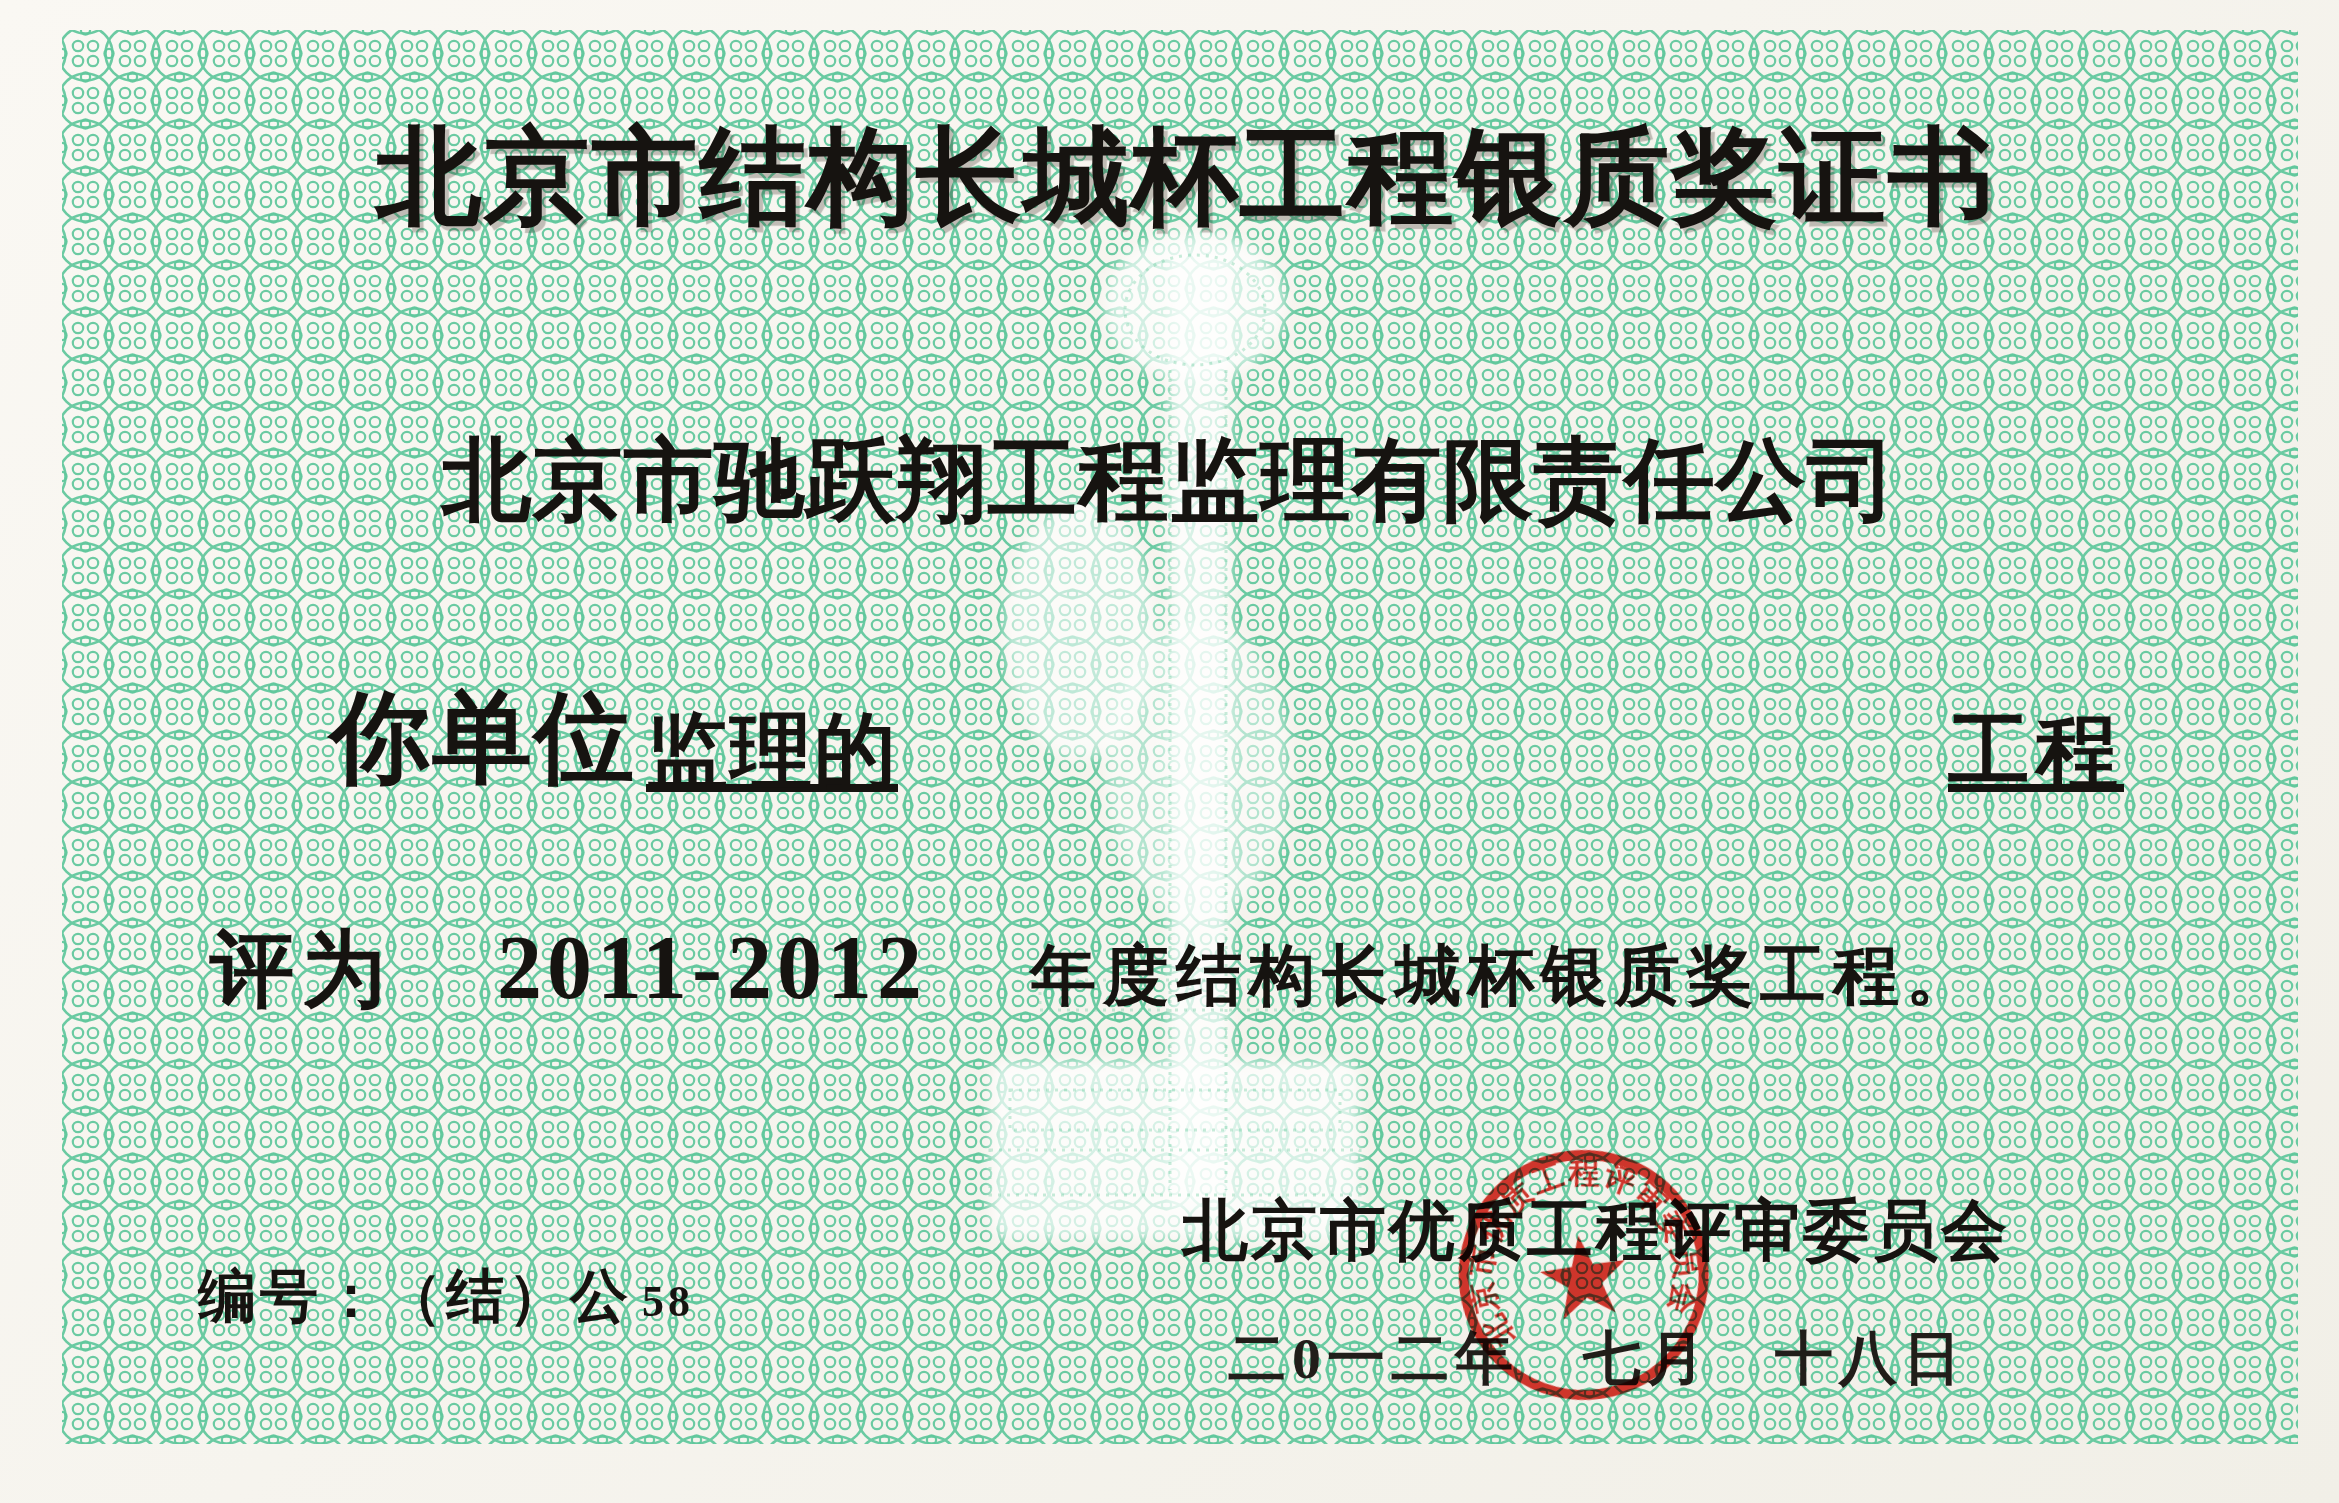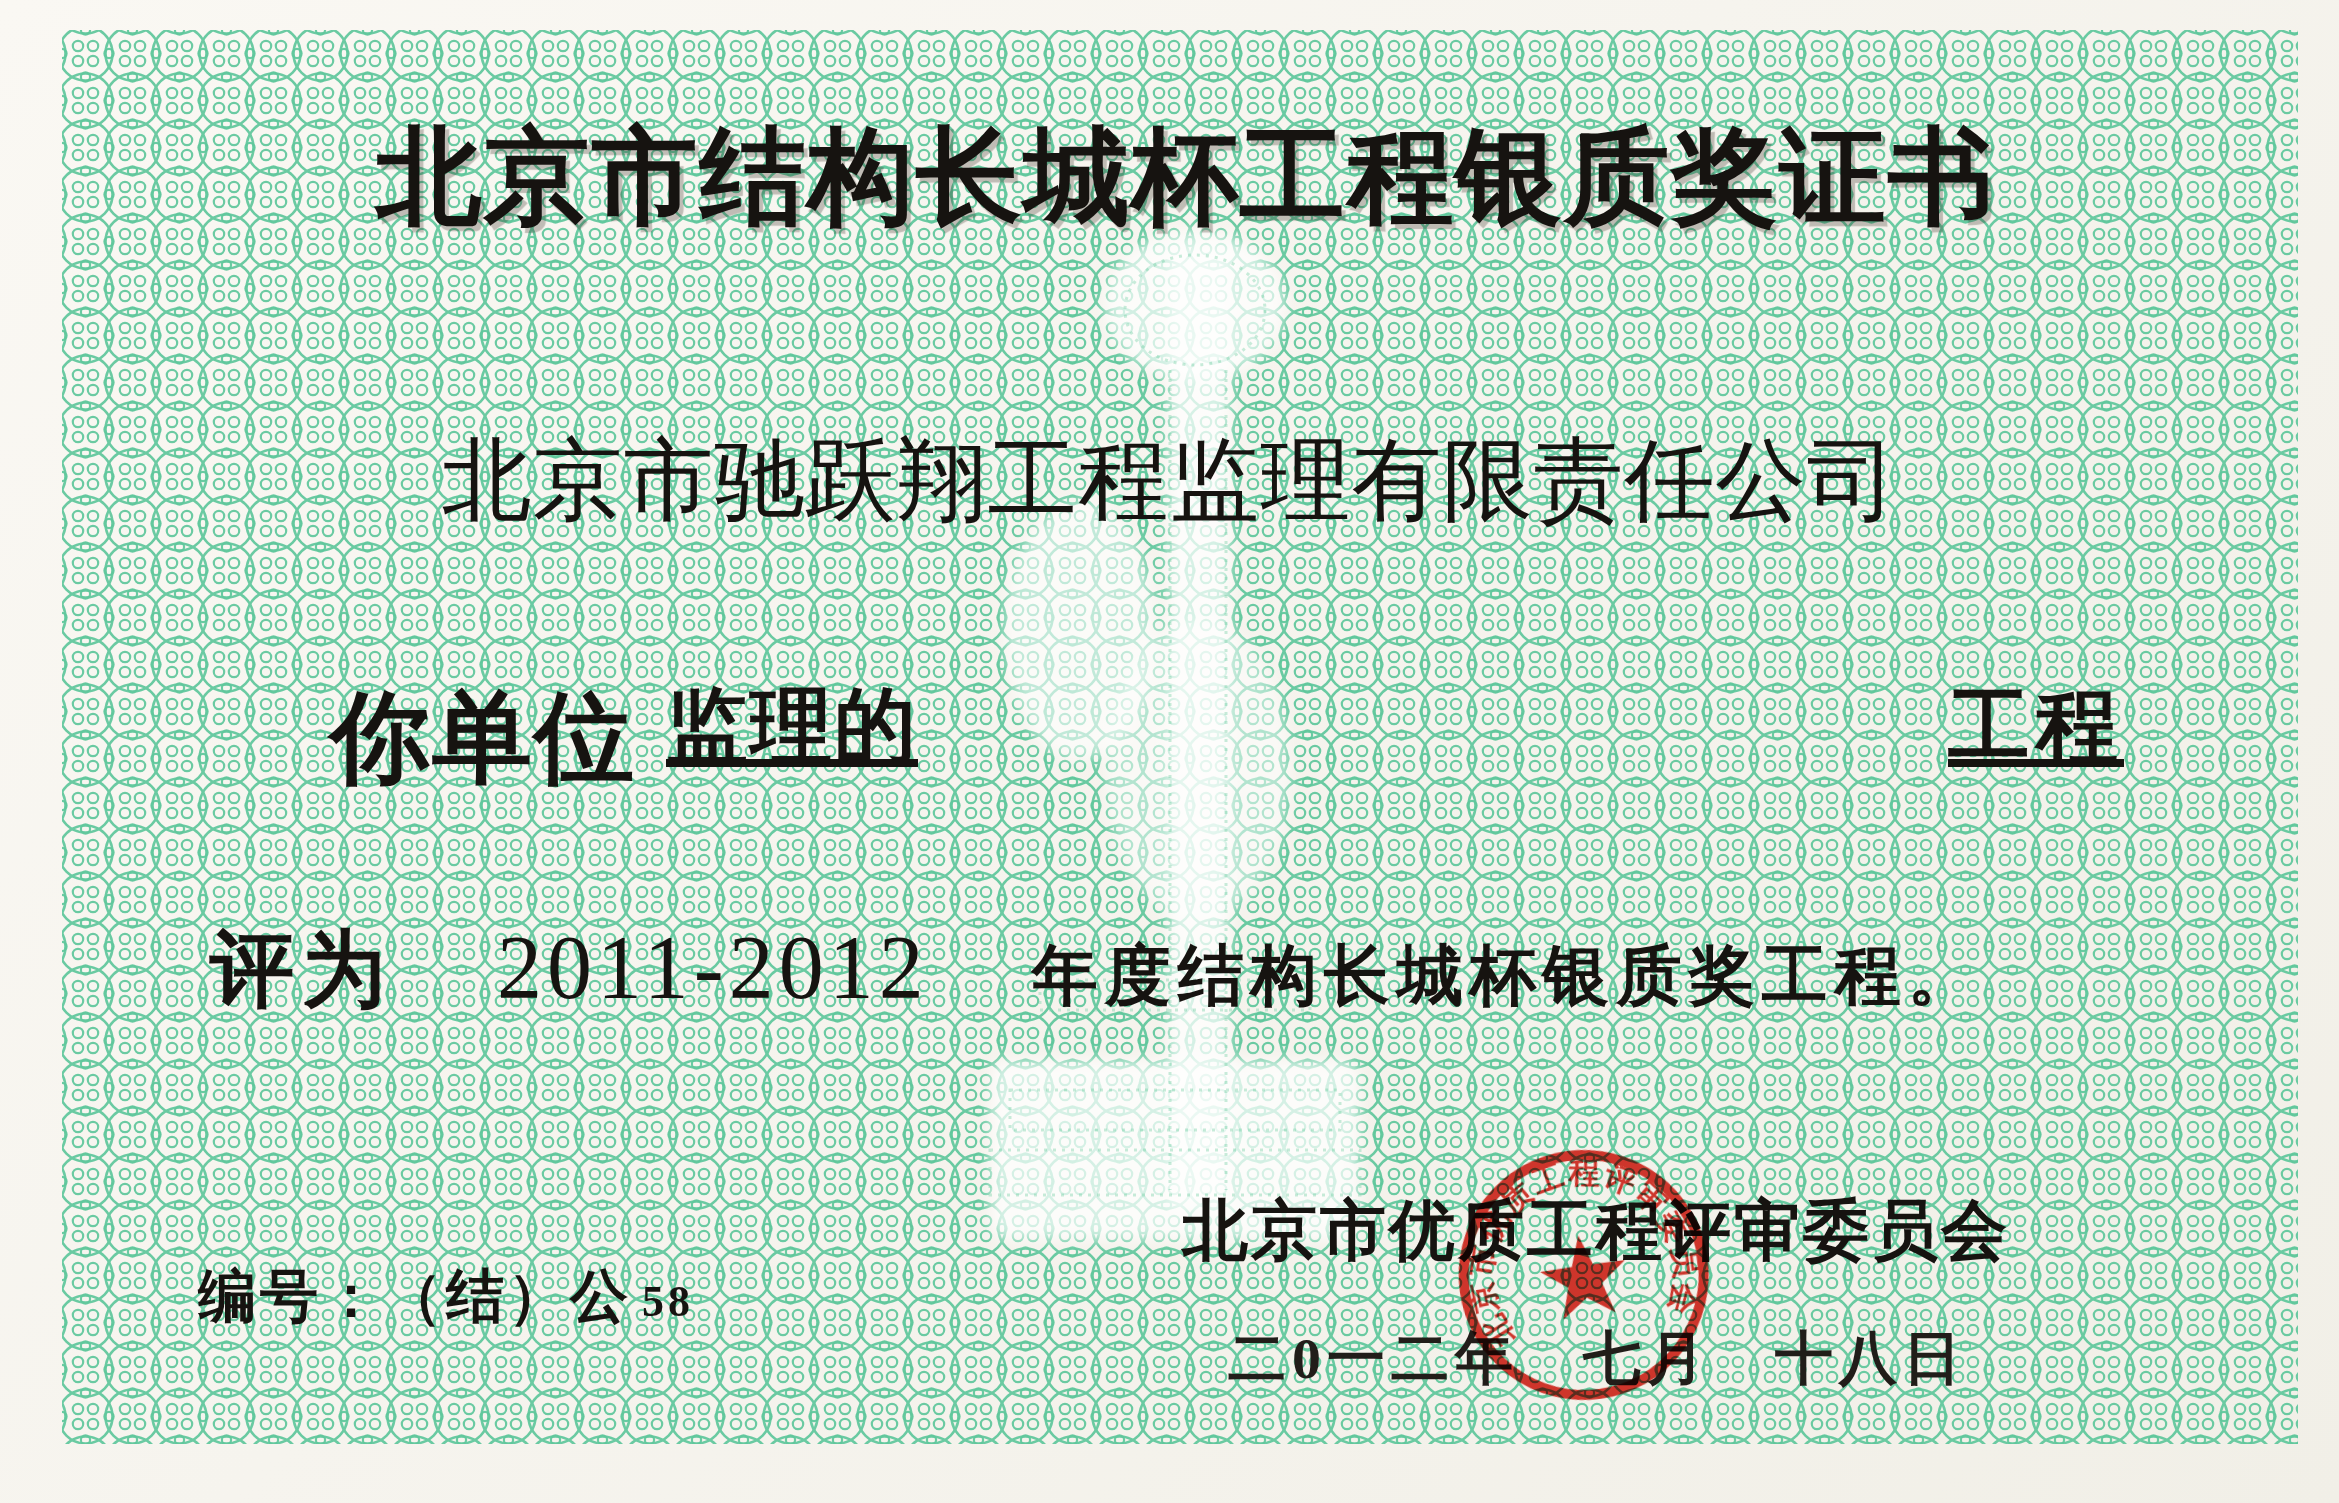--- a/index.html
+++ b/index.html
@@ -10,36 +10,36 @@
     color:#161310;
   }
   .layer{position:absolute;}
   
   #pattern-field{left:62px;top:30px;width:2236px;height:1414px;z-index:1;}
   
   #watermark{left:930px;top:210px;width:520px;height:1080px;z-index:2;opacity:.9;}
   
   .textlayer{z-index:3;}
   .cjk-hei{font-family:"Liberation Sans",sans-serif;font-weight:bold;}
-  .cjk-song{font-family:"Liberation Serif",serif;font-weight:normal;}
+  .cjk-song{font-family:"Liberation Serif",serif;font-weight:bold;}
 
   #title{
     top:106px;left:0;width:100%;text-align:center;
     font-size:106px;letter-spacing:2px;
     transform:translateX(16px);
     text-shadow:4px 5px 1px rgba(45,38,30,.28);
     white-space:nowrap;
   }
   #recipient{
     top:420px;left:0;width:100%;text-align:center;
     font-size:90px;letter-spacing:1px;white-space:nowrap;
   }
   #body-line-1{
     top:672px;left:330px;right:215px;
-    display:flex;align-items:flex-start;white-space:nowrap;gap:20px;
+    display:flex;align-items:flex-end;white-space:nowrap;
   }
   #clause1-prefix-a{font-size:100px;letter-spacing:2px;}
   #clause1-prefix-b{font-size:82px;letter-spacing:2px;margin-left:10px;text-decoration:underline;}
   #project-name{font-size:68px;letter-spacing:7px;margin-left:52px;font-weight:bold;}
   #body-line-1 .spacer{flex:1;}
   #clause1-suffix{font-size:82px;letter-spacing:6px;text-decoration:underline;}
   #body-line-2{
     top:872px;left:210px;
     display:flex;align-items:baseline;white-space:nowrap;gap:47px;
   }

